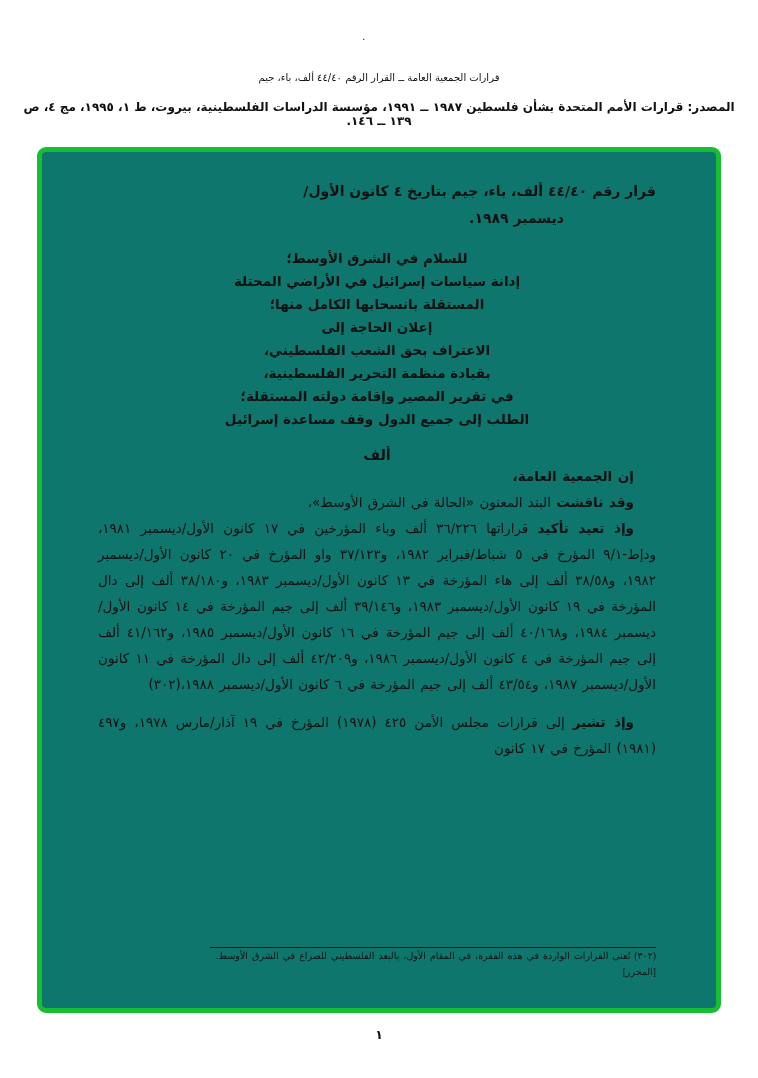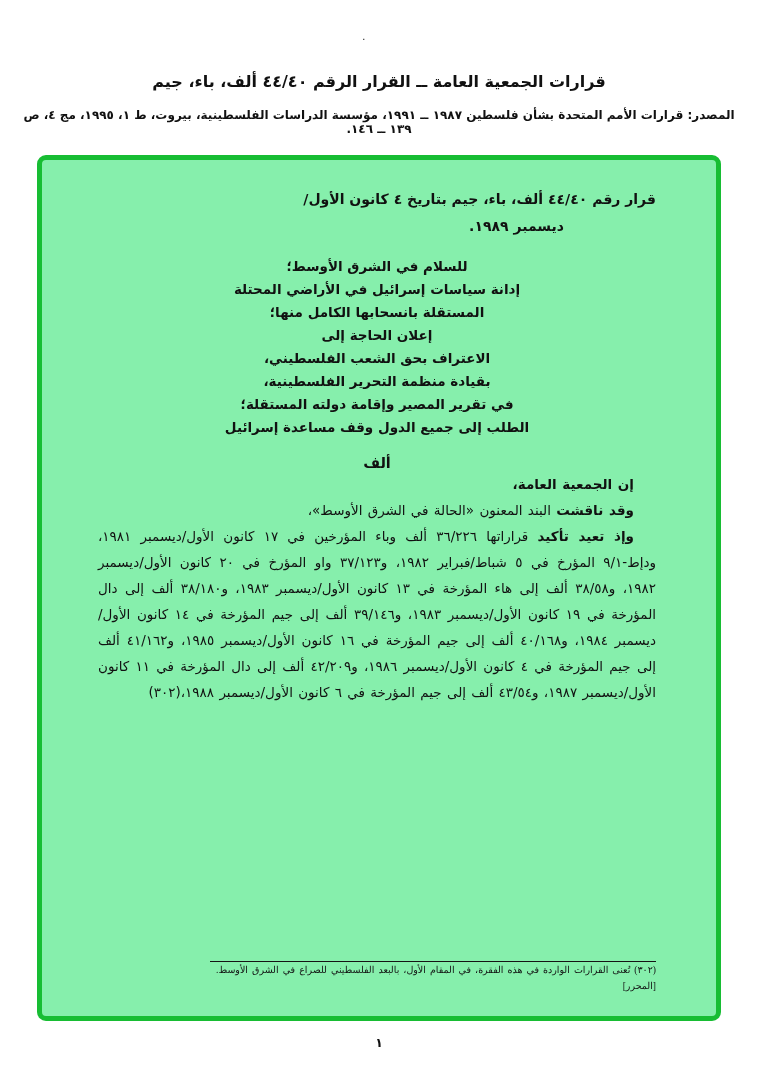--- a/index.html
+++ b/index.html
@@ -16,43 +16,43 @@
   }
   .top-mark {
     position: absolute;
     top: 30px;
     left: 362px;
     font-size: 11px;
     color: #333;
   }
   .header { padding-top: 72px; text-align: center; }
   .header-title {
-    font-size: 16px;
-    font-weight: bold;
+    font-size: 10px;
+    font-weight: normal;
     letter-spacing: 0.2px;
   }
   .source-line {
     margin-top: 17px;
     font-size: 12px;
     font-weight: bold;
     text-align: center;
     padding: 0 13px;
   }
   .doc-box {
     box-sizing: border-box;
     width: 684px;
     height: 866px;
     margin: 19px auto 0 auto;
     border: 5px solid var(--green, #17bd33);
     border-radius: 9px;
-    padding: 26px 60px 22px 56px;
+    padding: 26px 60px 28px 56px;
     display: flex;
     flex-direction: column;
     overflow: hidden;
-    background: #86efac;
+    background: #0f766e;
   }
   .res-title { font-size: 14px; font-weight: bold; line-height: 27px; text-align: right; }
   .res-title .l2 { padding-right: 92px; }
   .subtitles {
     margin-top: 15px;
     text-align: center;
     font-weight: bold;
     font-size: 13.5px;
     line-height: 23px;
   }
@@ -117,20 +117,21 @@
       <div>في تقرير المصير وإقامة دولته المستقلة؛</div>
       <div>الطلب إلى جميع الدول وقف مساعدة إسرائيل</div>
     </div>
 
     <div class="section-heading">ألف</div>
 
     <div class="body-text">
       <p class="body-par"><span class="lead">إن الجمعية العامة،</span><span></span></p>
       <p class="body-par"><span class="lead">وقد ناقشت</span><span> البند المعنون «الحالة في الشرق الأوسط»،</span></p>
       <p class="body-par"><span class="lead">وإذ تعيد تأكيد</span><span> قراراتها ٣٦/٢٢٦ ألف وباء المؤرخين في ١٧ كانون الأول/ديسمبر ١٩٨١، ودإط-٩/١ المؤرخ في ٥ شباط/فبراير ١٩٨٢، و٣٧/١٢٣ واو المؤرخ في ٢٠ كانون الأول/ديسمبر ١٩٨٢، و٣٨/٥٨ ألف إلى هاء المؤرخة في ١٣ كانون الأول/ديسمبر ١٩٨٣، و٣٨/١٨٠ ألف إلى دال المؤرخة في ١٩ كانون الأول/ديسمبر ١٩٨٣، و٣٩/١٤٦ ألف إلى جيم المؤرخة في ١٤ كانون الأول/ديسمبر ١٩٨٤، و٤٠/١٦٨ ألف إلى جيم المؤرخة في ١٦ كانون الأول/ديسمبر ١٩٨٥، و٤١/١٦٢ ألف إلى جيم المؤرخة في ٤ كانون الأول/ديسمبر ١٩٨٦، و٤٢/٢٠٩ ألف إلى دال المؤرخة في ١١ كانون الأول/ديسمبر ١٩٨٧، و٤٣/٥٤ ألف إلى جيم المؤرخة في ٦ كانون الأول/ديسمبر ١٩٨٨،(٣٠٢)</span></p>
+      <p class="body-par par-gap"><span class="lead">وإذ تشير</span><span> إلى قرارات مجلس الأمن ٤٢٥ (١٩٧٨) المؤرخ في ١٩ آذار/مارس ١٩٧٨، و٤٩٧ (١٩٨١) المؤرخ في ١٧ كانون</span></p>
     </div>
 
     <div class="spacer"></div>
 
     <div class="foot-rule"></div>
     <div class="footnote">(٣٠٢) تُعنى القرارات الواردة في هذه الفقرة، في المقام الأول، بالبعد الفلسطيني للصراع في الشرق الأوسط. [المحرر]</div>
 
   </div>
 
   <div class="page-number">١</div>

